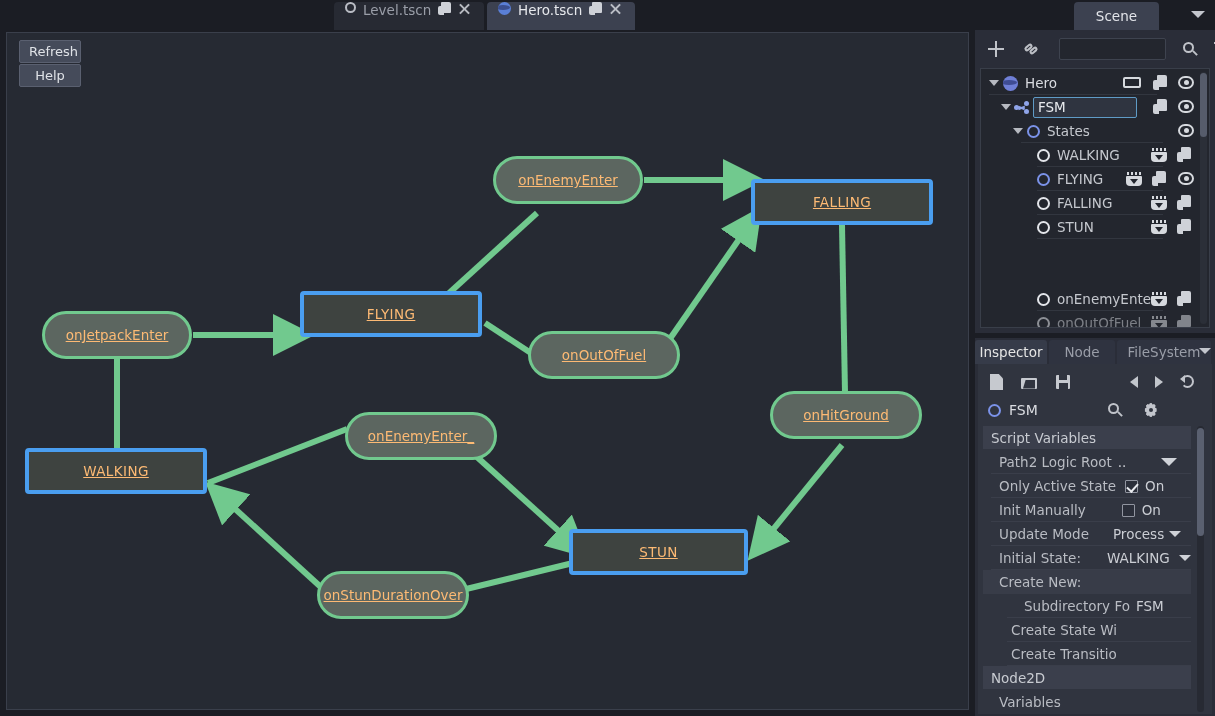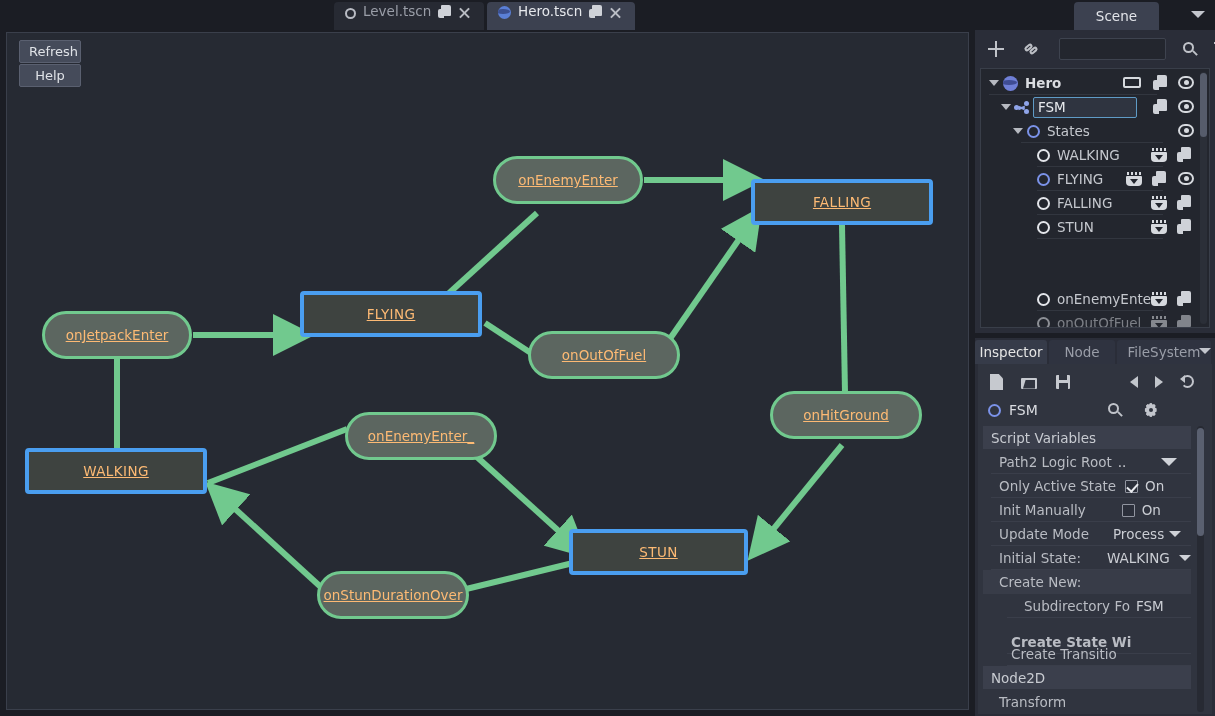--- a/index.html
+++ b/index.html
@@ -8,22 +8,22 @@
     font-family:"DejaVu Sans","Liberation Sans",sans-serif;
     font-size:13px;color:#c3c6cd;
     -webkit-font-smoothing:antialiased;
   }
   #root{position:relative;width:1215px;height:716px;background:#1b1d24;}
 
   
   .tabbar{position:absolute;left:0;top:0;width:1215px;height:30px;background:#1b1d24;}
   .tab{
     position:absolute;top:2px;height:28px;
-    display:flex;align-items:flex-end;gap:7px;
-    padding:11px 11px;box-sizing:border-box;
+    display:flex;align-items:flex-start;gap:7px;
+    padding:0 11px;box-sizing:border-box;
     border-radius:4px 4px 0 0;
     font-size:13.5px;
   }
   .tab.inactive{background:#272a33;color:#9a9ea8;}
   .tab.active{background:#3c4150;color:#e6e8ec;}
   .tab .circ{
     width:11px;height:11px;border-radius:50%;
     border:2px solid #b9bcc4;box-sizing:border-box;flex:none;
   }
   .tab.active .globe{
@@ -397,21 +397,21 @@
     <div class="scene-toolbar">
       <span class="st-ico plus-ico" style="margin-left:13px;"></span>
       <span class="st-ico link-ico" style="margin-left:20px;"></span>
       <input class="sfield" style="margin-left: 19px;" value="">
       <span class="st-ico mag-ico" style="margin-left:17px;"></span>
       <span class="st-ico trash-ico" style="margin-left:16px;"></span>
     </div>
 
     <div class="tree-box">
 
-      <div class="trow" style="top:2px;font-weight:bold;">
+      <div class="trow" style="top:2px;">
         <span class="under" style="left:8px;right:52px;"></span>
         <span class="tri" style="margin-left:8px;"></span>
         <span class="globe-ico" style="margin-left:4px;"></span>
         <span class="tlabel bright" style="margin-left:7px;">Hero</span>
         <span class="cam-ico" style="position:absolute;left:142px;top:6px;"></span>
         <span class="script-ico" style="position:absolute;left:172px;top:4px;"></span>
         <span class="eye-ico" style="position:absolute;left:197px;top:5px;"></span>
       </div>
 
       <div class="trow" style="top:26px;">
@@ -572,34 +572,34 @@
         <div class="prow" style="top:144px;background:#383c48;">
           <span class="plabel" style="margin-left:16px;">Create New:</span>
         </div>
 
         <div class="prow" style="top:168px;">
           <span class="pline" style="left:24px;"></span>
           <span class="plabel" style="margin-left:41px;">Subdirectory Fo</span>
           <span class="pval" style="margin-left:6px;">FSM</span>
         </div>
 
-        <div class="prow" style="top:204px;font-weight:bold;">
+        <div class="prow" style="top:192px;">
           <span class="pline" style="left:24px;"></span>
           <span class="plabel" style="margin-left:28px;">Create State Wi</span>
         </div>
 
         <div class="prow" style="top:216px;">
           <span class="pline" style="left:24px;"></span>
           <span class="plabel" style="margin-left:28px;">Create Transitio</span>
         </div>
 
         <div class="section-hd" style="top:240px;">Node2D</div>
 
         <div class="prow" style="top:264px;">
-          <span class="plabel" style="margin-left:16px;">Transform</span>
+          <span class="plabel" style="margin-left:16px;">Variables</span>
         </div>
 
         <div class="pscroll-trk"></div>
         <div class="pscroll" style="top:2px;height:108px;"></div>
       </div>
     </div>
   </div>
 
 </div>
 

